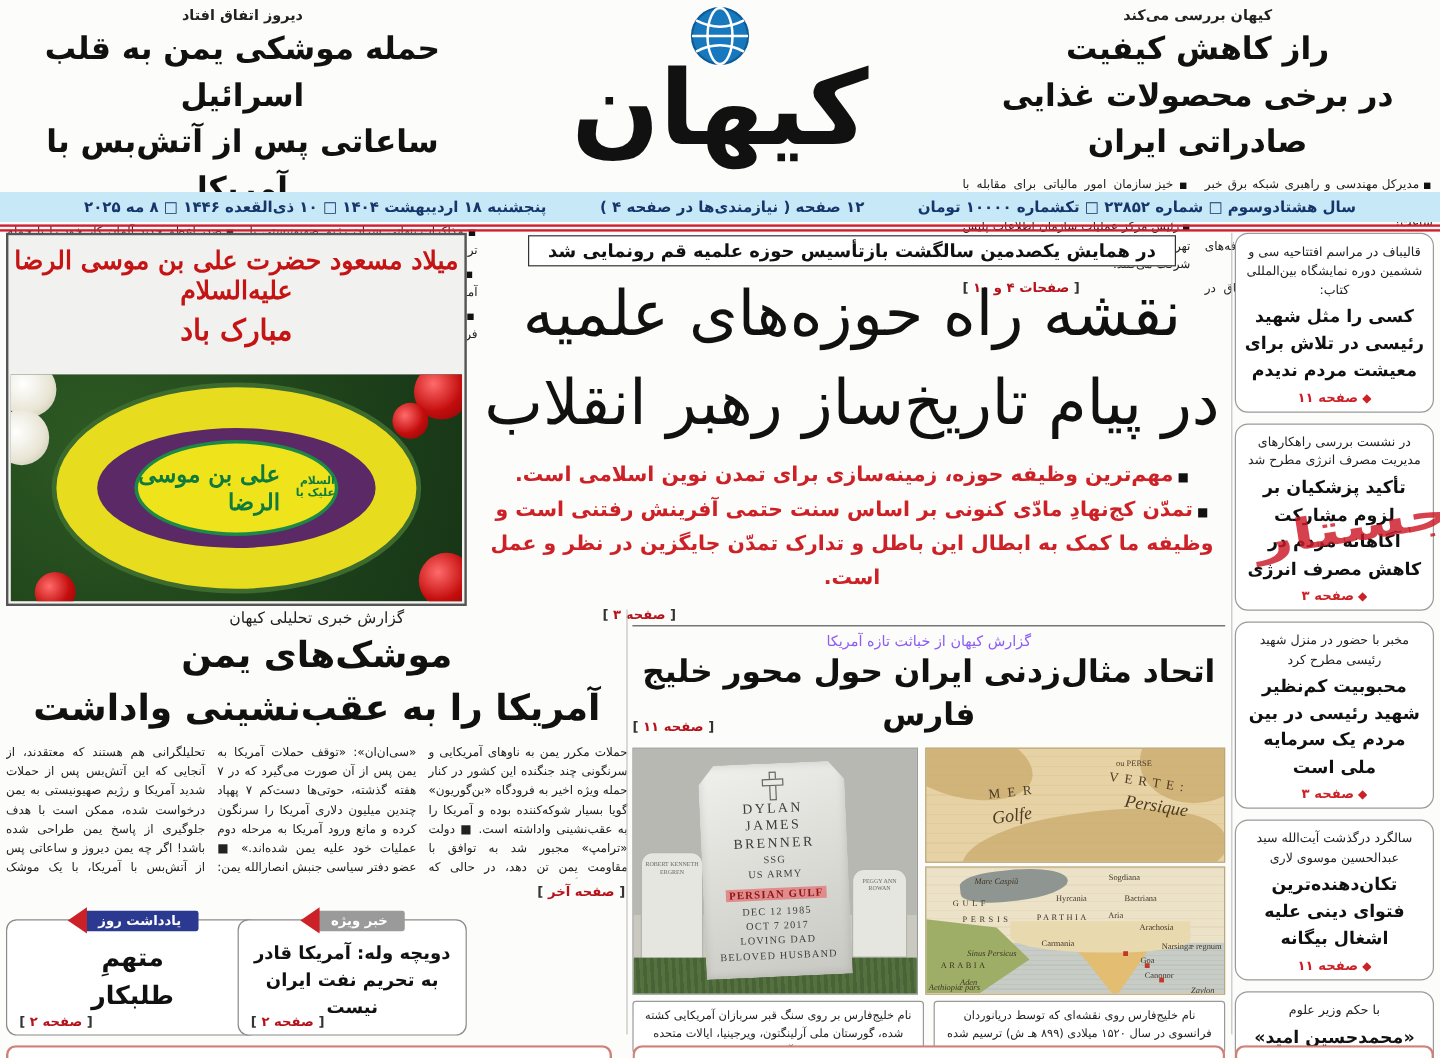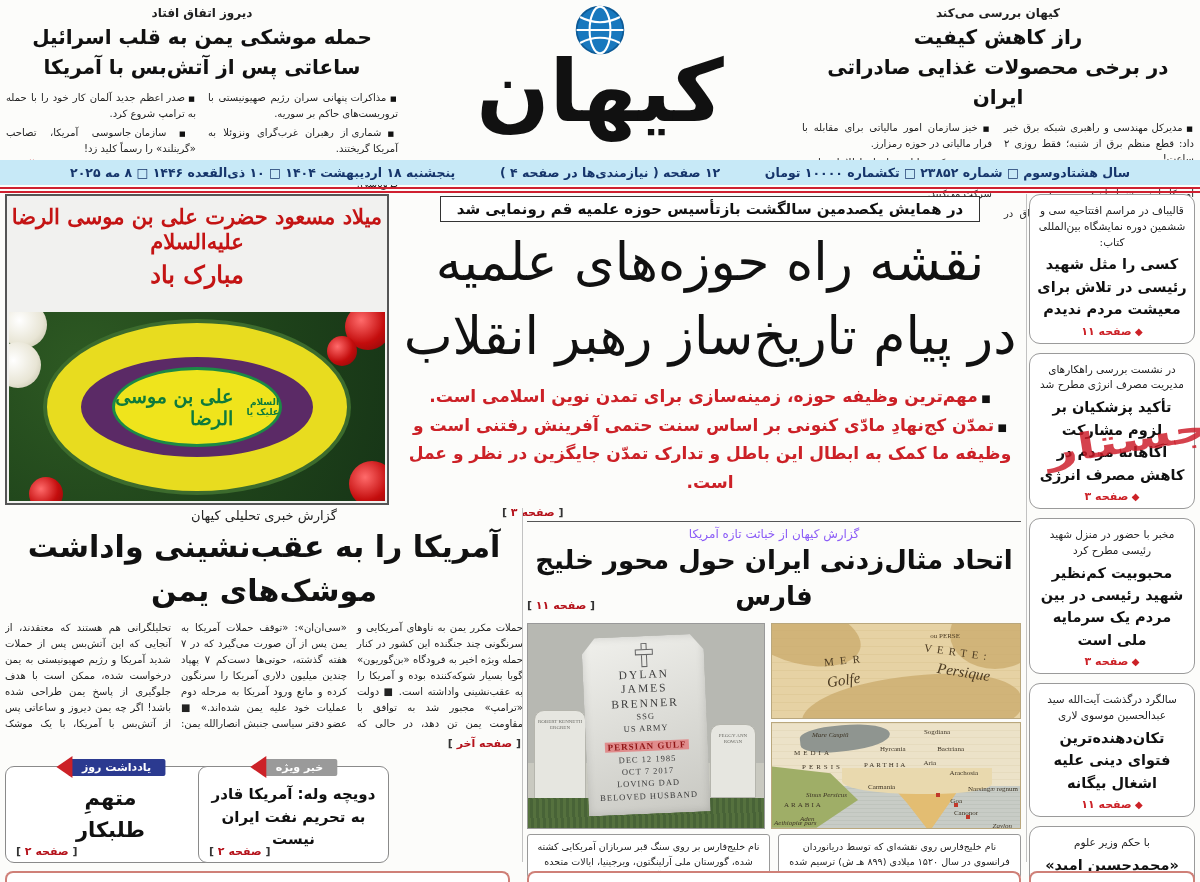--- a/index.html
+++ b/index.html
@@ -6,21 +6,21 @@
   html,body { background:#e8e8e8; }
   .page {
     position:relative; width:1200px; height:882px; margin:0 auto;
     background:#fcfcfa; overflow:hidden; direction:rtl;
     font-family:"DejaVu Sans", sans-serif; color:#111;
   }
   
   .topstory { position:absolute; top:6px; width:392px; text-align:center; }
   .story-left { left:6px; } .story-right { right:6px; }
   .t-kicker { font-size:12px; font-weight:bold; color:#222; }
-  .t-head { font-size:20px; font-weight:bold; line-height:1.5; margin-top:2px; }
+  .t-head { font-size:26px; font-weight:bold; line-height:1.5; margin-top:2px; }
   .t-bullets { display:flex; gap:12px; margin-top:8px; text-align:justify; }
   .t-bullets .bcol { flex:1; }
   p.b { font-size:10px; line-height:1.55; margin-bottom:4px; color:#222; }
   p.b::before { content:"■ "; font-size:7px; color:#111; }
   .pageref { font-weight:bold; color:#b5121b; font-size:11px; }
   .pageref::before { content:"[ "; color:#333; }
   .pageref::after  { content:" ]"; color:#333; }
   .t-pageref { text-align:left; margin-top:2px; }
 
   .logo { position:absolute; top:4px; left:402px; width:396px; height:152px; text-align:center; }
@@ -321,22 +321,22 @@
       <div class="oval">
         <div class="oval-small">السلام علیک یا</div>
         <div class="oval-main">علی بن موسی الرضا</div>
       </div>
     </div>
   </section>
 
   <section class="yemen">
     <div class="y-kicker">گزارش خبری تحلیلی کیهان</div>
     <h2 class="y-head">
+      <div>موشک‌های یمن</div>
       <div>آمریکا را به عقب‌نشینی واداشت</div>
-      <div>موشک‌های یمن</div>
     </h2>
     <div class="y-body">
       <div class="ycol">حملات مکرر یمن به ناوهای آمریکایی و سرنگونی چند جنگنده این کشور در کنار حمله ویژه اخیر به فرودگاه «بن‌گوریون» گویا بسیار شوکه‌کننده بوده و آمریکا را به عقب‌نشینی واداشته است. ■ دولت «ترامپ» مجبور شد به توافق با مقاومت یمن تن دهد، در حالی که مقاومت تأکید کرده است که حملات به اراضی اشغالی ادامه خواهد داشت. ■ «محمد طاهر انعم»، مشاور شورای عالی سیاسی یمن…</div>
       <div class="ycol">«سی‌ان‌ان»: «توقف حملات آمریکا به یمن پس از آن صورت می‌گیرد که در ۷ هفته گذشته، حوتی‌ها دست‌کم ۷ پهپاد چندین میلیون دلاری آمریکا را سرنگون کرده و مانع ورود آمریکا به مرحله دوم عملیات خود علیه یمن شده‌اند.» ■ عضو دفتر سیاسی جنبش انصارالله یمن: «توافق با آمریکا برای توقف عملیات نظامی، شامل اراضی اشغالی نمی‌شود.»</div>
       <div class="ycol">تحلیلگرانی هم هستند که معتقدند، از آنجایی که این آتش‌بس پس از حملات شدید آمریکا و رژیم صهیونیستی به یمن درخواست شده، ممکن است با هدف جلوگیری از پاسخ یمن طراحی شده باشد! اگر چه یمن دیروز و ساعاتی پس از آتش‌بس با آمریکا، با یک موشک تل‌آویو را هدف قرار داد!</div>
     </div>
     <div class="y-page"><span class="pageref">صفحه آخر</span></div>
   </section>
 
   <section class="minibox box-note">
@@ -377,21 +377,21 @@
           <span class="m1-operse">ou PERSE</span>
         </div>
         <div class="map2 m2">
           <div class="sea"></div>
           <div class="caspian"></div>
           <div class="arabia"></div>
           <div class="india"></div>
           <div class="persiacoast"></div>
           <span class="m2-caspian it">Mare Caspiũ</span>
           <span class="m2-sogdiana">Sogdiana</span>
-          <span class="m2-media cap-sc">MEDIA</span>
+          <span class="m2-media cap-sc">GULF</span>
           <span class="m2-hyrcania">Hyrcania</span>
           <span class="m2-bactri">Bactriana</span>
           <span class="m2-persis cap-sc">PERSIS</span>
           <span class="m2-parthia cap-sc">PARTHIA</span>
           <span class="m2-aria">Aria</span>
           <span class="m2-arachosia">Arachosia</span>
           <span class="m2-carmania">Carmania</span>
           <span class="m2-sinus">Sinus Persicus</span>
           <span class="m2-arabia cap-sc">ARABIA</span>
           <span class="m2-aden">Aden</span>

